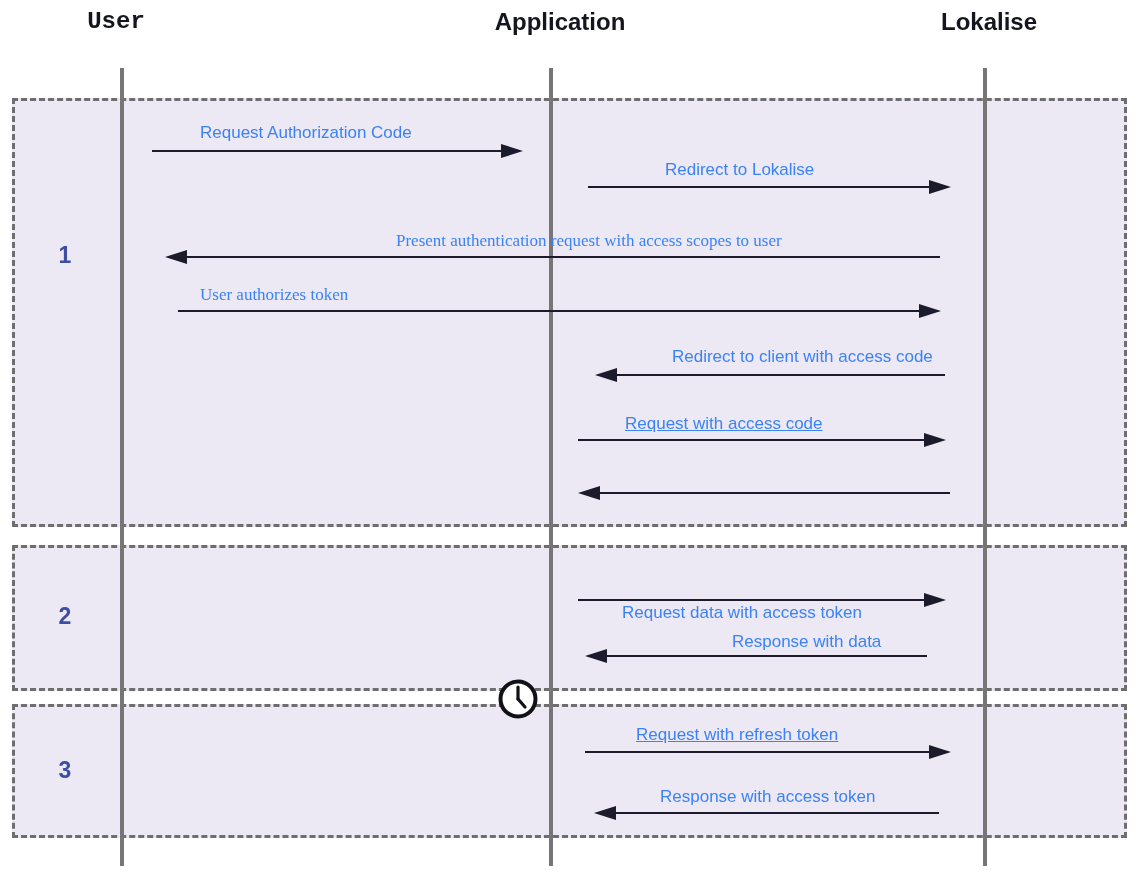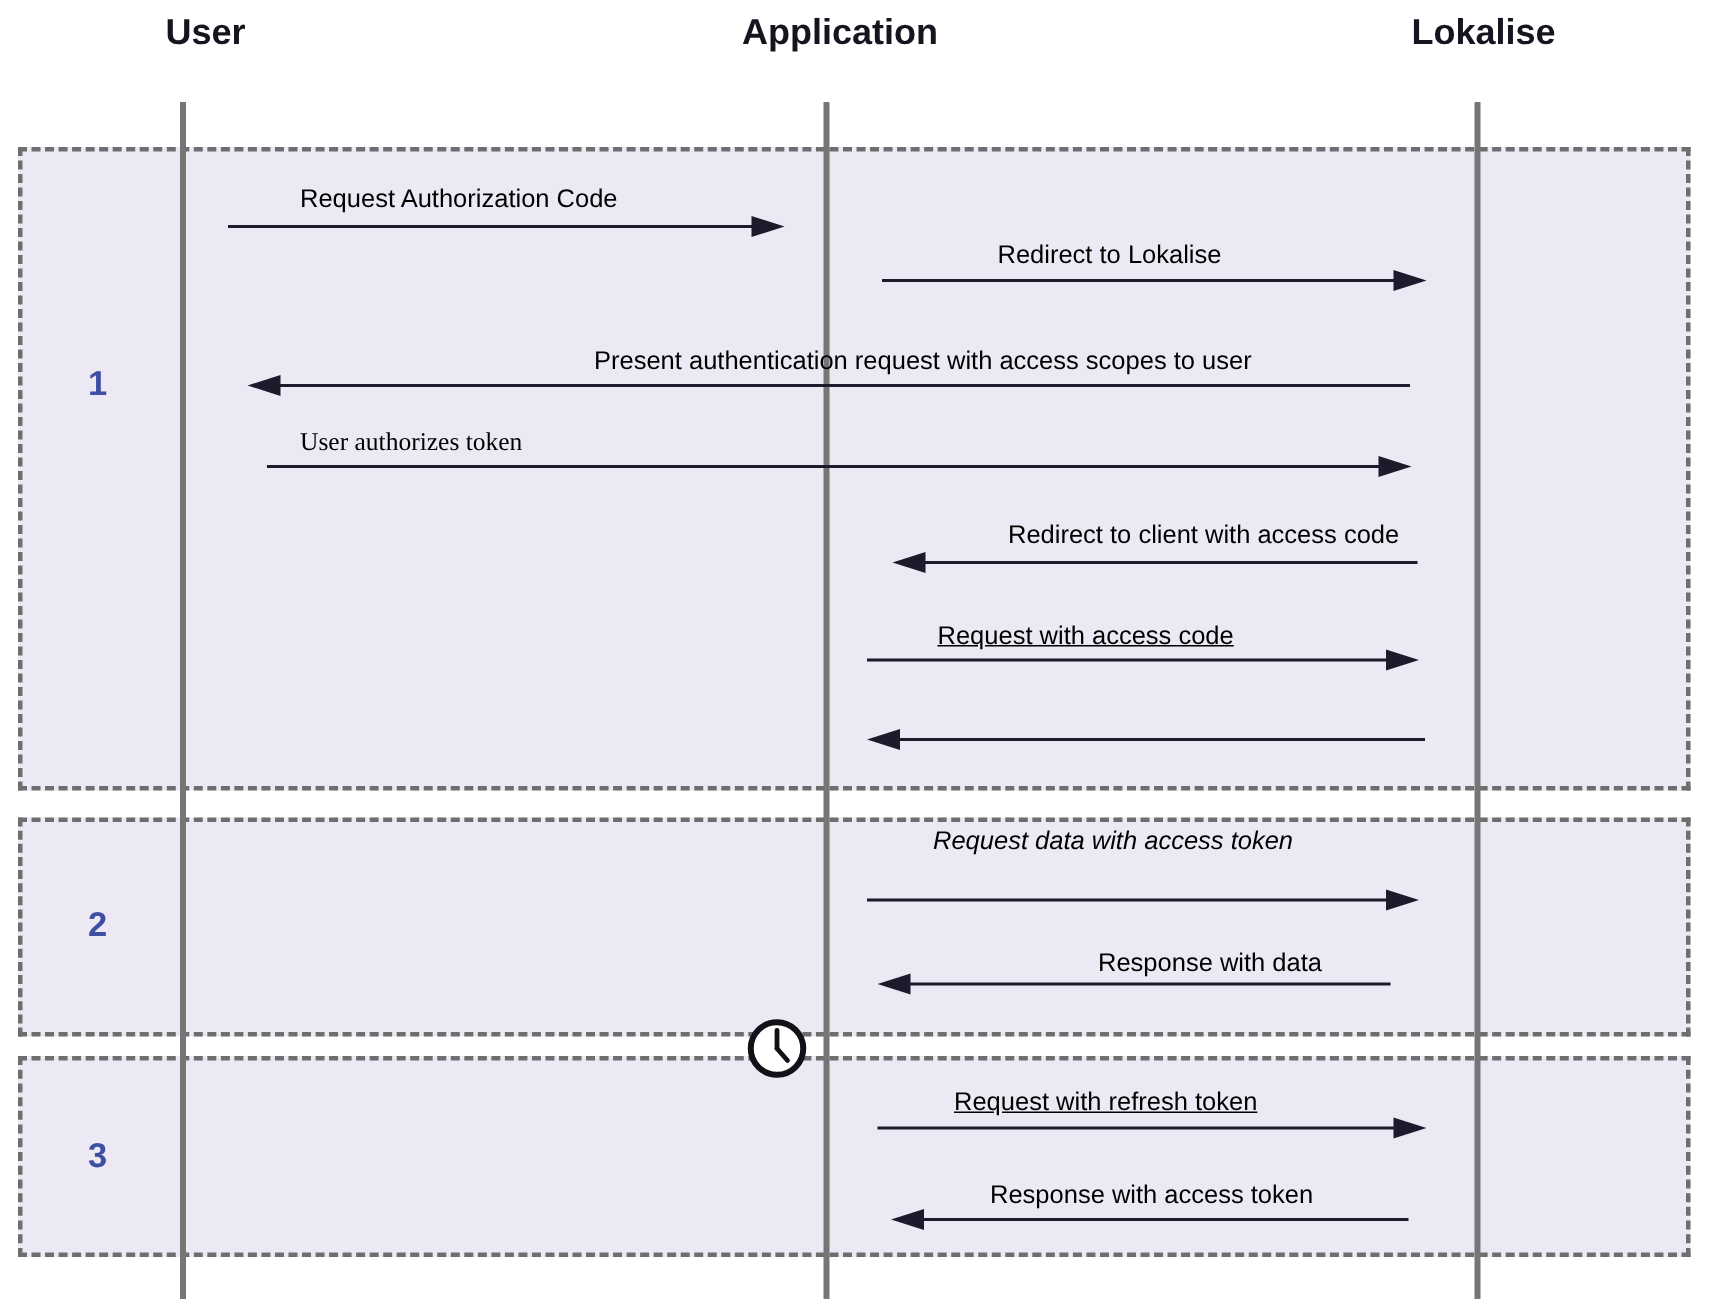--- a/index.html
+++ b/index.html
@@ -16,39 +16,39 @@
   }
   .section-box{
     position:absolute;left:12px;width:1115px;box-sizing:border-box;
     background:#ece9f4;border:3px dashed #6e6e6e;
   }
   .section-number{
     position:absolute;transform:translateX(-50%);
     font-size:23px;font-weight:700;color:#3e4ea0;
   }
   .msg-label{
-    position:absolute;font-size:17px;color:#000000;white-space:nowrap;
+    position:absolute;font-size:17px;color:#3b82f6;white-space:nowrap;
   }
   .msg-line{
     position:absolute;height:2px;background:#1b1b2c;
   }
   .arrowhead{
     position:absolute;top:-6px;width:0;height:0;
     border-top:7px solid transparent;border-bottom:7px solid transparent;
   }
   .arrowhead.right{right:-21px;border-left:22px solid #1b1b2c;}
   .arrowhead.left{left:-21px;border-right:22px solid #1b1b2c;}
   .clock{position:absolute;left:496px;top:677px;}
 </style>
 </head>
 <body>
 
 <div class="canvas">
 
-  <div class="actor-label" style="left:137px;">User</div>
+  <div class="actor-label" style="left:116px;font-family:Liberation Mono, monospace;">User</div>
   <div class="actor-label" style="left:560px;">Application</div>
   <div class="actor-label" style="left:989px;">Lokalise</div>
 
   <div class="section-box" style="top:98px;height:429px;"></div>
   <div class="section-box" style="top:545px;height:146px;"></div>
   <div class="section-box" style="top:704px;height:134px;"></div>
 
   <div class="lifeline" style="left:120px;"></div>
   <div class="lifeline" style="left:549px;"></div>
   <div class="lifeline" style="left:983px;"></div>
@@ -60,21 +60,21 @@
   <div class="msg-label" style="left:200px;top:123px;">Request Authorization Code</div>
   <div class="msg-line" style="left:152px;top:150px;width:350px;">
     <span class="arrowhead right"></span>
   </div>
 
   <div class="msg-label" style="left:665px;top:160px;">Redirect to Lokalise</div>
   <div class="msg-line" style="left:588px;top:186px;width:342px;">
     <span class="arrowhead right"></span>
   </div>
 
-  <div class="msg-label" style="left:396px;top:231px;">Present authentication request with access scopes to user</div>
+  <div class="msg-label" style="left:396px;top:231px;font-family:Liberation Serif, serif;">Present authentication request with access scopes to user</div>
   <div class="msg-line" style="left:186px;top:256px;width:754px;">
     <span class="arrowhead left"></span>
   </div>
 
   <div class="msg-label" style="left:200px;top:285px;font-family:Liberation Serif, serif;">User authorizes token</div>
   <div class="msg-line" style="left:178px;top:310px;width:742px;">
     <span class="arrowhead right"></span>
   </div>
 
   <div class="msg-label" style="left:628px;top:347px;margin-left:44px;">Redirect to client with access code</div>
@@ -84,21 +84,21 @@
 
   <div class="msg-label" style="left:625px;top:414px;text-decoration:underline;">Request with access code</div>
   <div class="msg-line" style="left:578px;top:439px;width:347px;">
     <span class="arrowhead right"></span>
   </div>
 
   <div class="msg-line" style="left:599px;top:492px;width:351px;">
     <span class="arrowhead left"></span>
   </div>
 
-  <div class="msg-label" style="left:622px;top:551px;font-style:italic;">Request data with access token</div>
+  <div class="msg-label" style="left:622px;top:603px;">Request data with access token</div>
   <div class="msg-line" style="left:578px;top:599px;width:347px;">
     <span class="arrowhead right"></span>
   </div>
 
   <div class="msg-label" style="left:732px;top:632px;">Response with data</div>
   <div class="msg-line" style="left:606px;top:655px;width:321px;">
     <span class="arrowhead left"></span>
   </div>
 
   <div class="msg-label" style="left:636px;top:725px;text-decoration:underline;">Request with refresh token</div>

